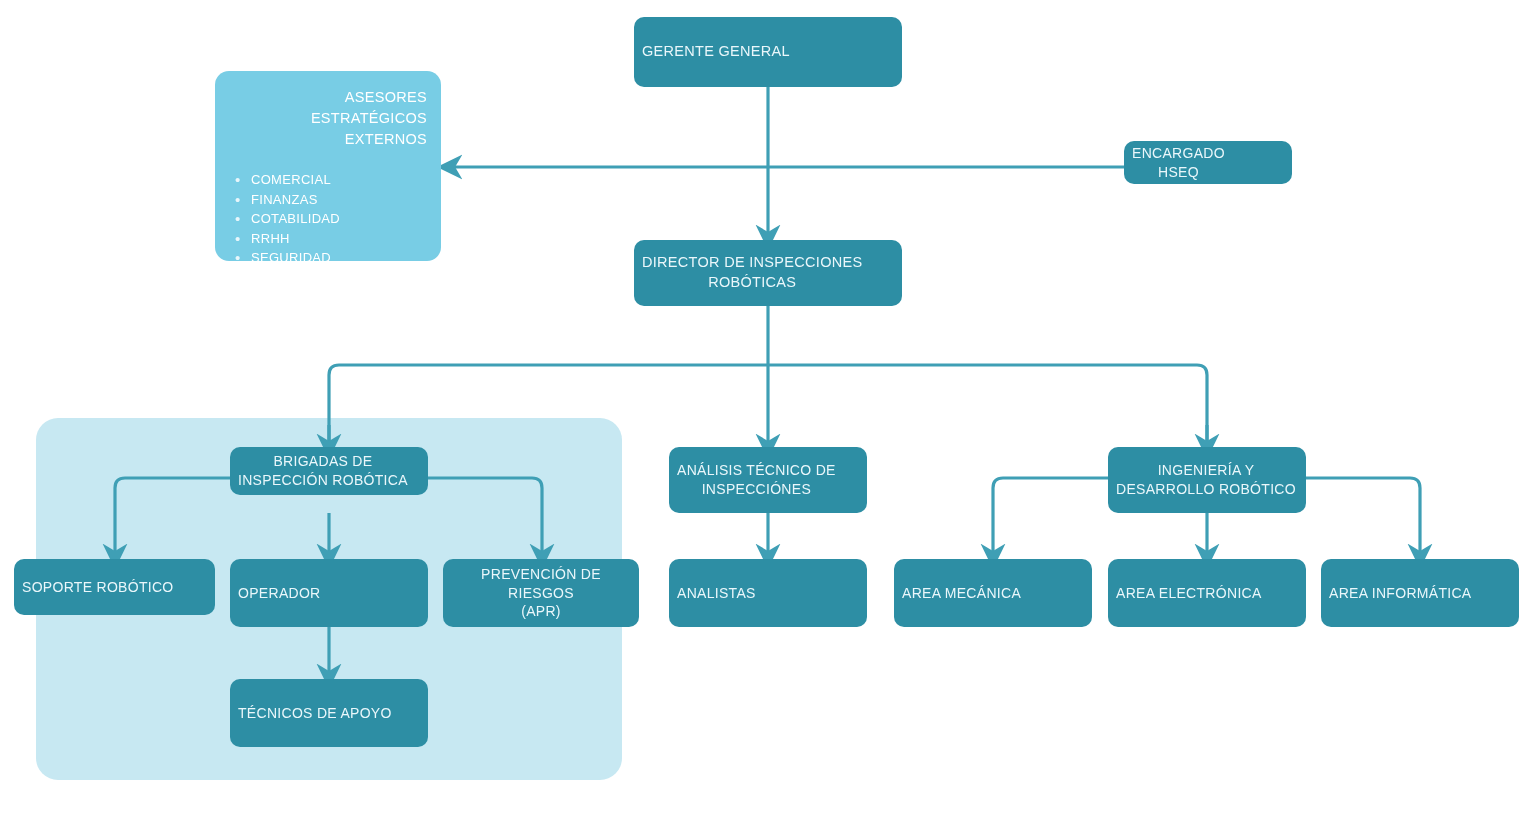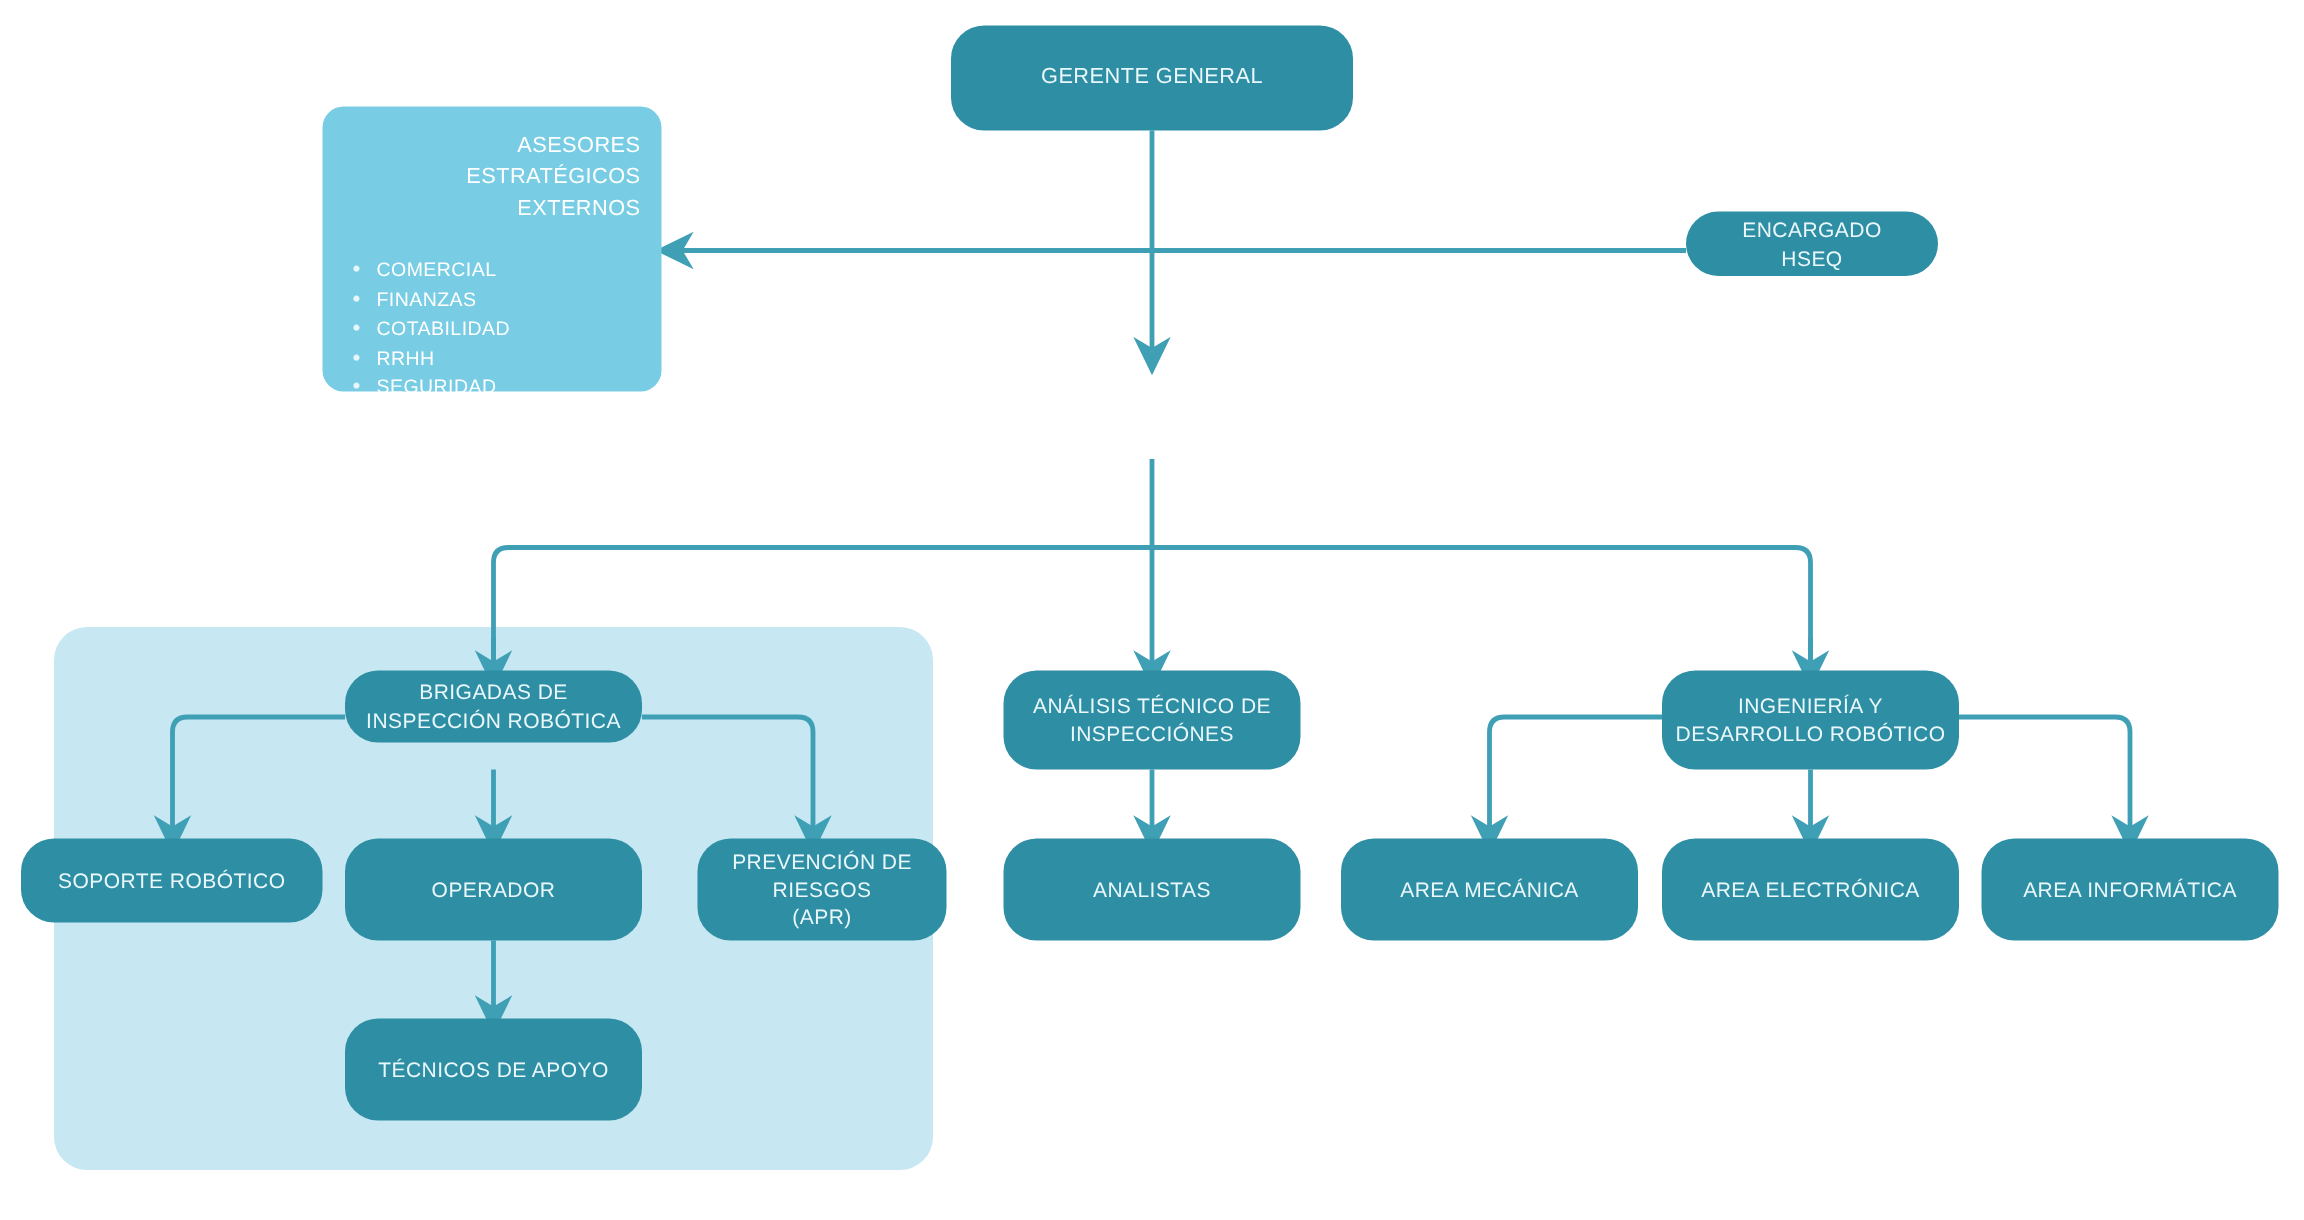--- a/index.html
+++ b/index.html
@@ -27,25 +27,24 @@
     pointer-events: none;
   }
   .group-panel {
     position: absolute;
     background: #c7e8f2;
     border-radius: 22px;
   }
   .node {
     position: absolute;
     background: #2d8ea4;
-    border-radius: 22px;
+    border-radius: 10px;
     color: #eaf7fb;
     display: flex;
     align-items: center;
-    justify-content: center;
     text-align: center;
     line-height: 1.35;
     letter-spacing: 0.3px;
     box-sizing: border-box;
     padding: 4px 8px;
   }
   .node .node-label {
     display: block;
     white-space: pre-line;
   }
@@ -149,35 +148,39 @@
 EXTERNOS</div>
     <ul class="advisors-list">
       <li>COMERCIAL</li>
       <li>FINANZAS</li>
       <li>COTABILIDAD</li>
       <li>RRHH</li>
       <li>SEGURIDAD</li>
     </ul>
   </div>
 
+  <div class="node node-root" style="left:634px; top:240px; width:268px; height:66px;">
+    <span class="node-label">DIRECTOR DE INSPECCIONES
+ROBÓTICAS</span>
+  </div>
 
   <div class="node node-mid" style="left:230px; top:447px; width:198px; height:48px;">
     <span class="node-label">BRIGADAS DE
 INSPECCIÓN ROBÓTICA</span>
   </div>
 
   <div class="node node-leaf" style="left:14px; top:559px; width:201px; height:56px;">
     <span class="node-label">SOPORTE ROBÓTICO</span>
   </div>
 
   <div class="node node-leaf" style="left:230px; top:559px; width:198px; height:68px;">
     <span class="node-label">OPERADOR</span>
   </div>
 
-  <div class="node node-leaf" style="left:443px; top:559px; width:166px; height:68px;margin-left:22px;">
+  <div class="node node-leaf" style="left:443px; top:559px; width:196px; height:68px;">
     <span class="node-label">PREVENCIÓN DE RIESGOS
 (APR)</span>
   </div>
 
   <div class="node node-leaf" style="left:230px; top:679px; width:198px; height:68px;">
     <span class="node-label">TÉCNICOS DE APOYO</span>
   </div>
 
   <div class="node node-mid" style="left:669px; top:447px; width:198px; height:66px;">
     <span class="node-label">ANÁLISIS TÉCNICO DE

